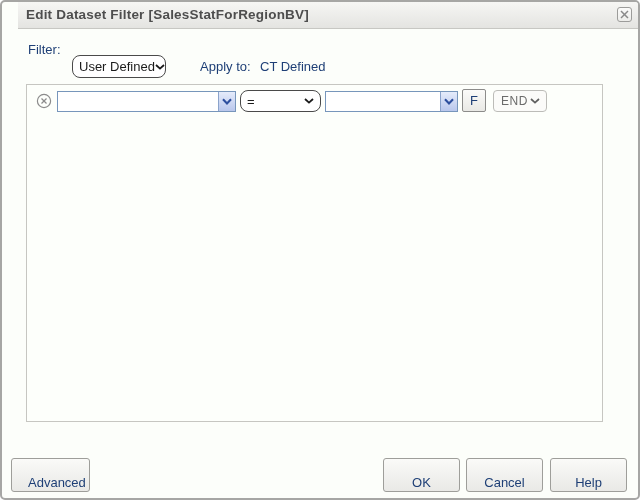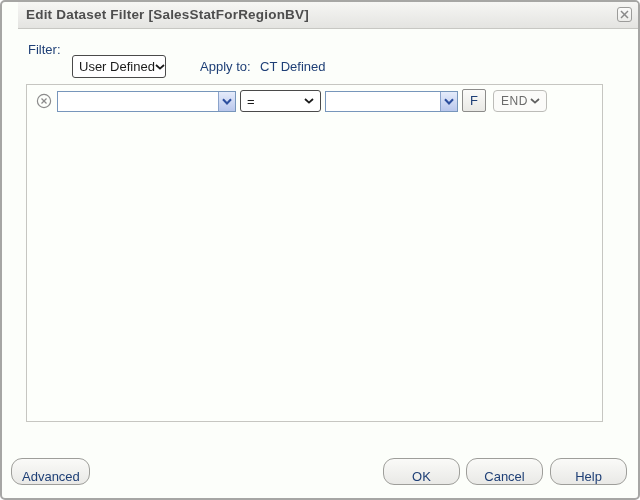--- a/index.html
+++ b/index.html
@@ -18,21 +18,21 @@
   }
   .close-btn{
     position:absolute;right:6px;top:5px;width:15px;height:15px;padding:0;
     background:linear-gradient(#fbfbfa,#ededea);
     border:1px solid #9c9c9a;border-radius:3px;cursor:pointer;
     display:flex;align-items:center;justify-content:center;box-sizing:border-box;
   }
   .lbl{position:absolute;font-size:13px;color:#1e3f76;}
   .native-select{
     position:absolute;box-sizing:border-box;background:#ffffff;
-    border:1px solid #4a4a4a;border-radius:3px;
+    border:1px solid #4a4a4a;border-radius:8px;
     font-size:13px;color:#1c1c1c;display:flex;align-items:center;cursor:pointer;
   }
   .native-select .sel-text{padding-left:6px;flex:1;white-space:nowrap;}
   .native-select .sel-chev{margin-right:6px;display:flex;align-items:center;}
   .filter-type-select{left:70px;top:53px;width:94px;height:23px;}
   .panel{
     position:absolute;left:24px;top:82px;width:577px;height:338px;
     box-sizing:border-box;border:1px solid #c6c6c1;background:#fdfffb;
   }
   .remove-btn{
@@ -60,22 +60,22 @@
     font-family:"Liberation Sans",sans-serif;font-size:13px;color:#1e3f76;cursor:pointer;
   }
   .end-select{
     position:absolute;left:466px;top:5px;width:54px;height:22px;box-sizing:border-box;
     border:1px solid #bcbcb8;border-radius:4px;background:#fbfbf9;
     display:flex;align-items:center;cursor:pointer;
   }
   .end-select .sel-text{flex:1;padding-left:7px;font-size:12px;color:#6b6b6b;letter-spacing:.5px;}
   .end-select .sel-chev{margin-right:6px;display:flex;align-items:center;}
   .btn{
-    position:absolute;top:456px;height:27px;box-sizing:border-box;padding:10px;
-    border:1px solid #9e9e9a;border-radius:11px;
+    position:absolute;top:456px;height:27px;box-sizing:border-box;padding:16px;
+    border:1px solid #9e9e9a;border-radius:3px;
     background:linear-gradient(#fafaf8,#e9e9e6);
     font-family:"Liberation Sans",sans-serif;font-size:13px;color:#1e3f76;cursor:pointer;
   }
   .btn-advanced{left:9px;width:79px;}
   .btn-ok{left:381px;width:77px;}
   .btn-cancel{left:464px;width:77px;}
   .btn-help{left:548px;width:77px;}
 </style>
 </head>
 <body>

